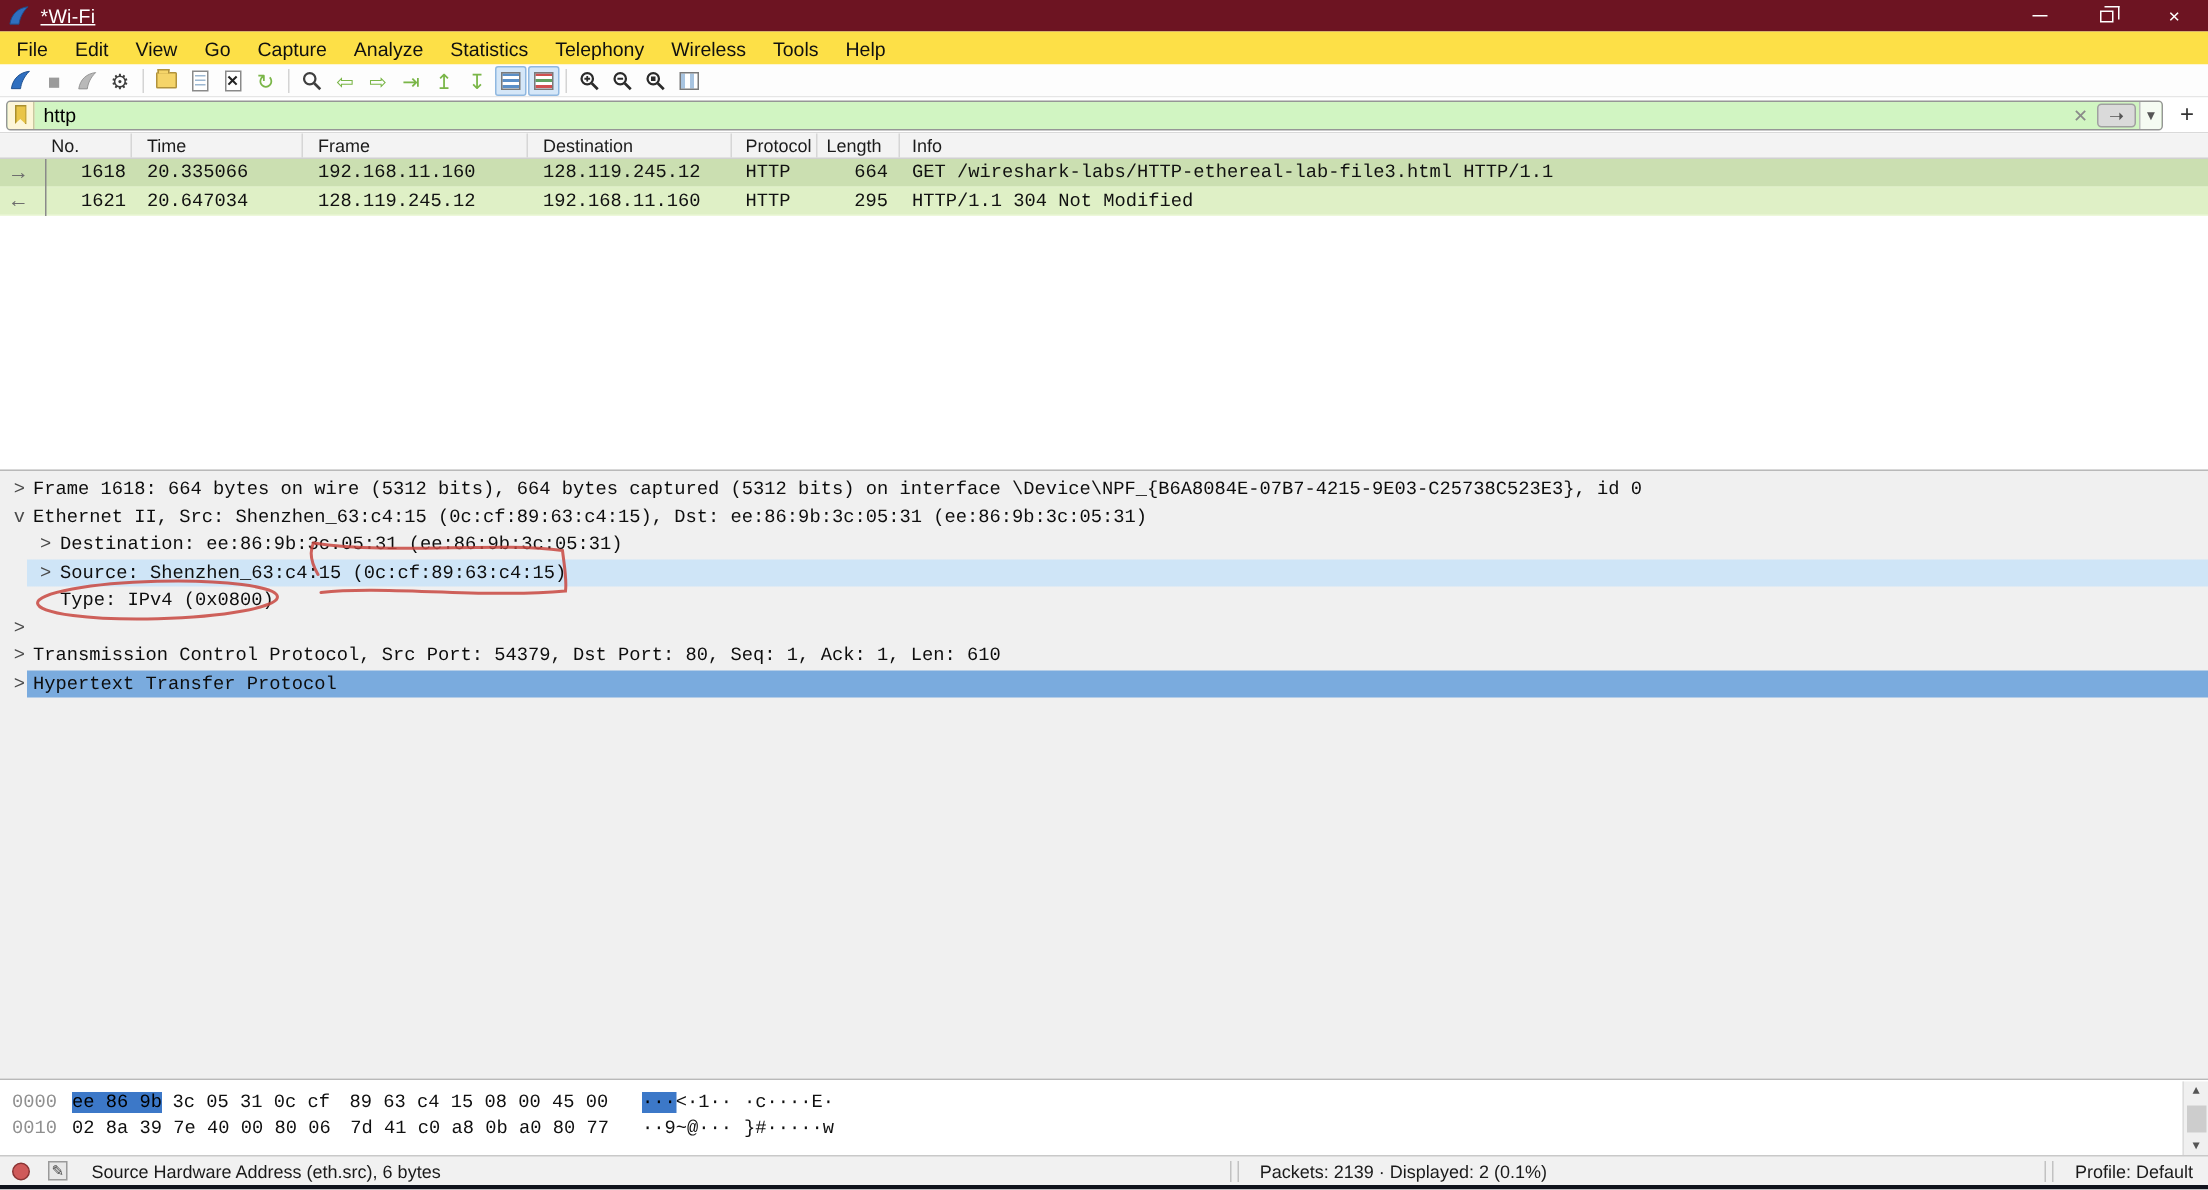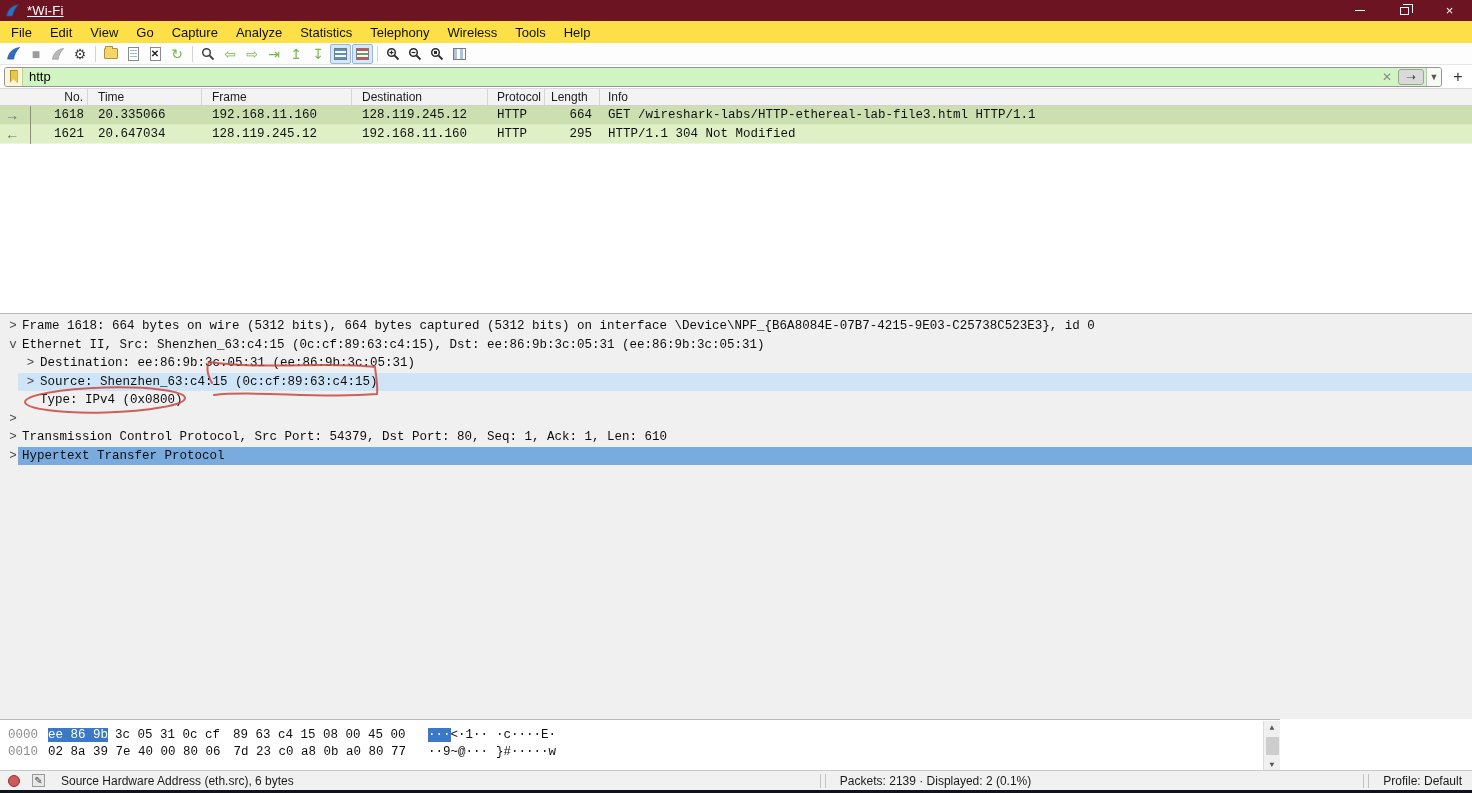--- a/index.html
+++ b/index.html
@@ -64,27 +64,27 @@
   .details { position:absolute; top:313px; left:0; width:1472px; height:406px; background:#f0f0f0; border-top:1px solid #b9b9b9; padding-top:3px; font-family:"Liberation Mono","DejaVu Sans Mono",monospace; font-size:12.5px; color:#0d0d0d; }
   .drow { height:18.5px; display:flex; align-items:center; white-space:nowrap; }
   .drow .exp { color:#4a4a4a; width:14px; text-align:center; flex:0 0 auto; }
   .drow.d0 .exp { margin-left:6px; }
   .drow.d1 .exp { margin-left:23px; width:15px; }
   .drow .dtext { padding-left:2px; }
   .drow.hl-light { background:linear-gradient(to right, transparent 18px, #cfe5f7 18px); }
   .drow.hl-strong { background:linear-gradient(to right, transparent 18px, #7aabde 18px); }
 
   
-  .hexpane { position:absolute; top:719px; left:0; width:1280px; height:51px; background:#ffffff; border-top:1px solid #b9b9b9; font-family:"Liberation Mono","DejaVu Sans Mono",monospace; font-size:12.5px; }
+  .hexpane { position:absolute; top:719px; left:0; width:1472px; height:51px; background:#ffffff; border-top:1px solid #b9b9b9; font-family:"Liberation Mono","DejaVu Sans Mono",monospace; font-size:12.5px; }
   .hxline { position:relative; height:17px; line-height:17px; margin-top:0; }
   .hxline:first-child { margin-top:7px; }
   .hx-off { position:absolute; left:8px; color:#8f8f8f; }
   .hx-bytes { position:absolute; left:48px; color:#101010; }
   .hx-ascii { position:absolute; left:428px; color:#101010; }
-  .hl { background:#3c78c8; color:#ffffff; }
+  .hl { background:#3c78c8; color:#000000; }
   .gap1 { margin-left:7px; }
   .gap2 { margin-left:13px; }
   .gap3 { margin-left:8px; }
   .hex-scroll { position:absolute; right:0; top:1px; width:17px; height:50px; background:#f0f0f0; border-left:1px solid #dcdcdc; display:flex; flex-direction:column; align-items:center; justify-content:space-between; font-size:8px; color:#555; padding:2px 0; }
   .hs-thumb { width:13px; height:18px; background:#cdcdcd; }
 
   
   .statusbar { position:absolute; top:770px; left:0; width:1472px; height:20px; background:#f1f1f1; border-top:1px solid #c9c9c9; display:flex; align-items:center; font-size:12px; color:#1a1a1a; }
   .expert-dot { width:12px; height:12px; border-radius:50%; background:#cf5a5a; border:1px solid #8a3434; margin-left:8px; }
   .comment-ico { width:13px; height:13px; margin-left:12px; background:#e8e8e8; border:1px solid #9a9a9a; display:flex; align-items:center; justify-content:center; font-size:10px; color:#444; }
@@ -209,21 +209,21 @@
     <span class="filter-text">http</span>
     <span class="filter-clear">✕</span>
     <span class="filter-apply">➝</span>
     <span class="filter-drop">▼</span>
   </div>
   <span class="filter-add">+</span>
 </div>
 
 <div class="plist">
   <div class="plist-header">
-    <div class="ph-cell w-no" style="padding-left:4px; text-align:right;">No.</div>
+    <div class="ph-cell w-no" style="padding-left:4px; text-align:center;">No.</div>
     <div class="ph-cell w-time" style="text-align:left;">Time</div>
     <div class="ph-cell w-src">Frame</div>
     <div class="ph-cell w-dst">Destination</div>
     <div class="ph-cell w-proto">Protocol</div>
     <div class="ph-cell w-len" style="text-align:left; padding-left:6px;">Length</div>
     <div class="ph-cell w-info" style="border-right:none;">Info</div>
   </div>
   <div style="position:relative;">
     <div class="conv-line"></div>
     <div class="prow sel">
@@ -284,21 +284,21 @@
 </div>
 
 <div class="hexpane">
   <div class="hxline">
     <span class="hx-off">0000</span>
     <span class="hx-bytes"><span class="hl">ee 86 9b</span><span class="gap1">3c 05 31 0c cf</span><span class="gap2">89 63 c4 15 08 00 45 00</span></span>
     <span class="hx-ascii"><span class="hl">···</span><span>&lt;·1··</span><span class="gap3">·c····E·</span></span>
   </div>
   <div class="hxline">
     <span class="hx-off">0010</span>
-    <span class="hx-bytes"><span>02 8a 39 7e 40 00 80 06</span><span class="gap2">7d 23 c0 a8 0b a0 80 77</span></span>
+    <span class="hx-bytes"><span>02 8a 39 7e 40 00 80 06</span><span class="gap2">7d 41 c0 a8 0b a0 80 77</span></span>
     <span class="hx-ascii"><span>··9~@···</span><span class="gap3">}#·····w</span></span>
   </div>
   <div class="hex-scroll">
     <span>▲</span>
     <span class="hs-thumb"></span>
     <span>▼</span>
   </div>
 </div>
 
 <div class="statusbar">

